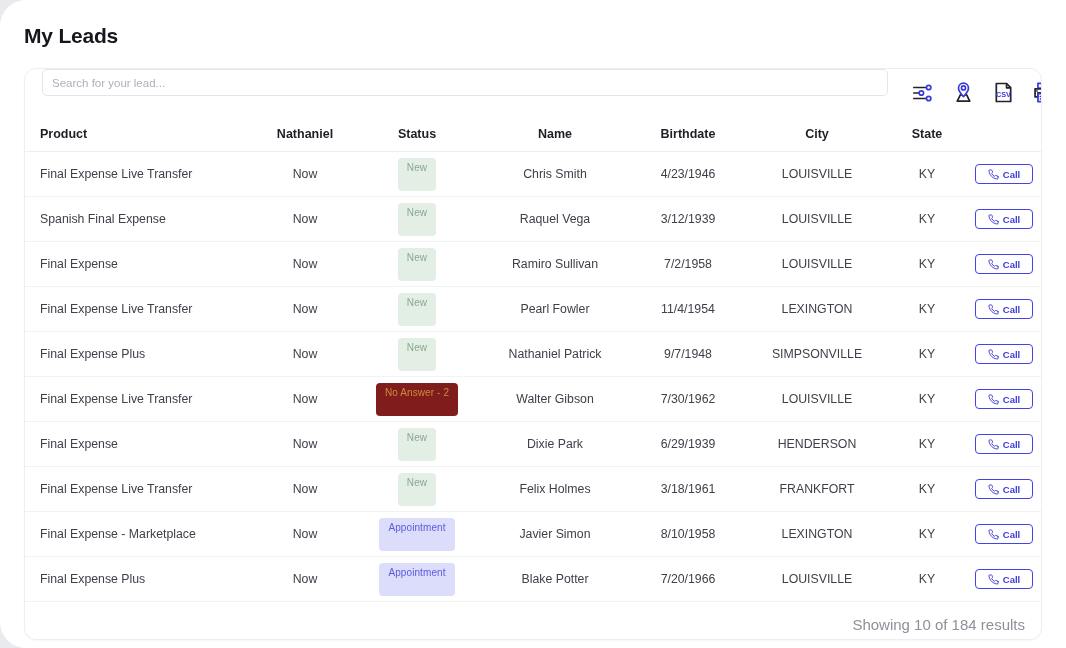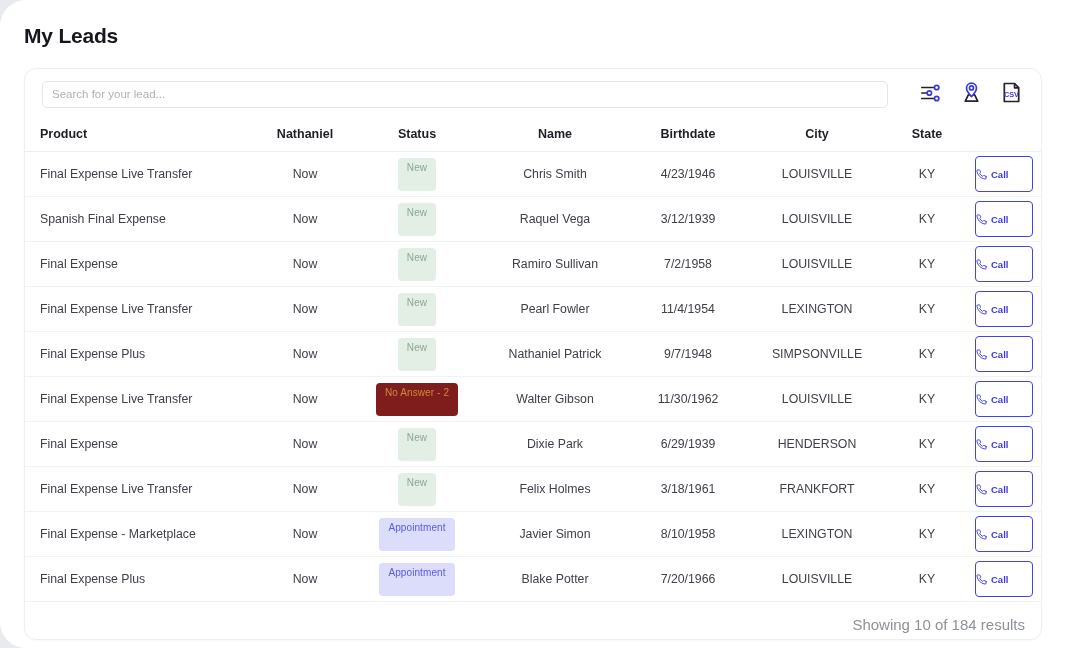--- a/index.html
+++ b/index.html
@@ -44,22 +44,21 @@
     box-shadow: 0 1px 2px rgba(20,22,30,0.03);
     overflow: hidden;
   }
 
   
   .toolbar {
     position: relative;
     height: 50px;
     padding: 0 14px;
     display: flex;
-    align-items: center;
-    gap: 12px;
+    gap: 4px;
   }
 
   .search-input {
     flex: 0 0 auto;
     width: 846px;
     height: 27px;
     margin-left: 3px;
     border: 1px solid #e3e5ea;
     border-radius: 5px;
     background: #fff;
@@ -132,23 +131,24 @@
     font-weight: normal;
     letter-spacing: 0.1px;
   }
   .badge-new        { background: #e3efe5; color: #8aa793; }
   .badge-noanswer   { background: #7f1d1d; color: #cf8a3c; }
   .badge-appointment{ background: #dcdcfb; color: #5b5be0; }
 
   .call-btn {
     display: inline-flex;
     align-items: center;
+    justify-content: center;
     gap: 4px;
     width: 58px;
-    height: 36px;
+    height: 20px;
     border: 1.3px solid #4343ea;
     border-radius: 4px;
     background: #ffffff;
     color: #3b3bdd;
     font-size: 9.5px;
     font-weight: bold;
     font-family: "Liberation Sans", sans-serif;
     cursor: pointer;
     padding: 0;
   }
@@ -325,21 +325,21 @@
                   </svg>
                 </span>
                 <span>Call</span>
               </button></td>
           </tr>
           <tr>
             <td class="col-product">Final Expense Live Transfer</td>
             <td class="col-purchased">Now</td>
             <td class="col-status"><span class="badge badge-noanswer">No Answer - 2</span></td>
             <td class="col-name">Walter Gibson</td>
-            <td class="col-birthdate">11/30/1962</td>
+            <td class="col-birthdate">7/30/1962</td>
             <td class="col-city">LOUISVILLE</td>
             <td class="col-state">KY</td>
             <td class="col-action"><button class="call-btn">
                 <span>
                   <svg width="11" height="11" viewBox="0 0 24 24" fill="none" stroke="#3b3bdd" stroke-width="2" stroke-linecap="round" stroke-linejoin="round">
                     <path d="M22 16.9v3a2 2 0 0 1-2.2 2 19.8 19.8 0 0 1-8.6-3.1 19.5 19.5 0 0 1-6-6A19.8 19.8 0 0 1 2 4.2 2 2 0 0 1 4 2h3a2 2 0 0 1 2 1.7c.1.9.4 1.8.7 2.7a2 2 0 0 1-.5 2.1L8.1 9.9a16 16 0 0 0 6 6l1.4-1.1a2 2 0 0 1 2.1-.5c.9.3 1.8.6 2.7.7A2 2 0 0 1 22 16.9z"></path>
                   </svg>
                 </span>
                 <span>Call</span>
               </button></td>

